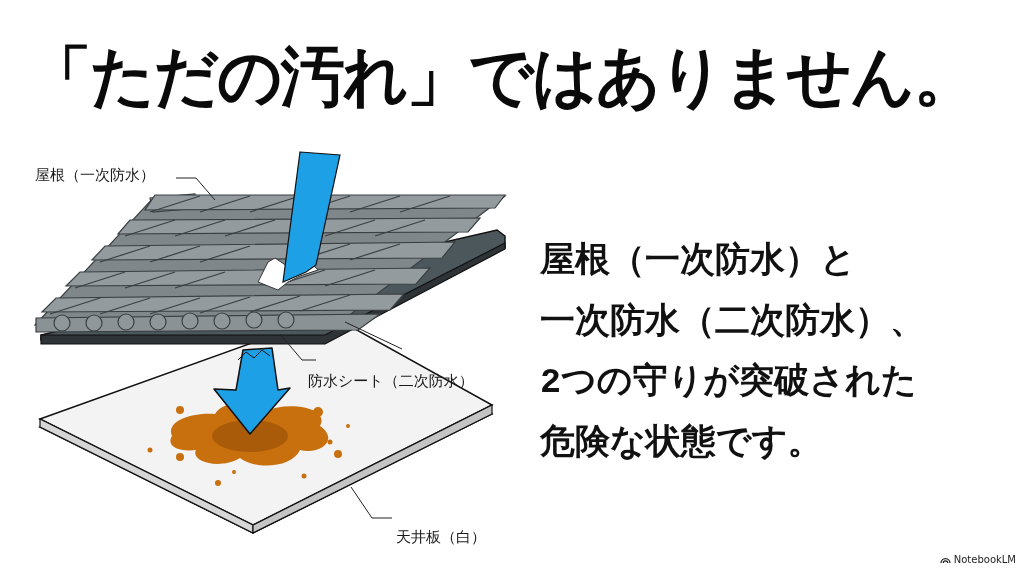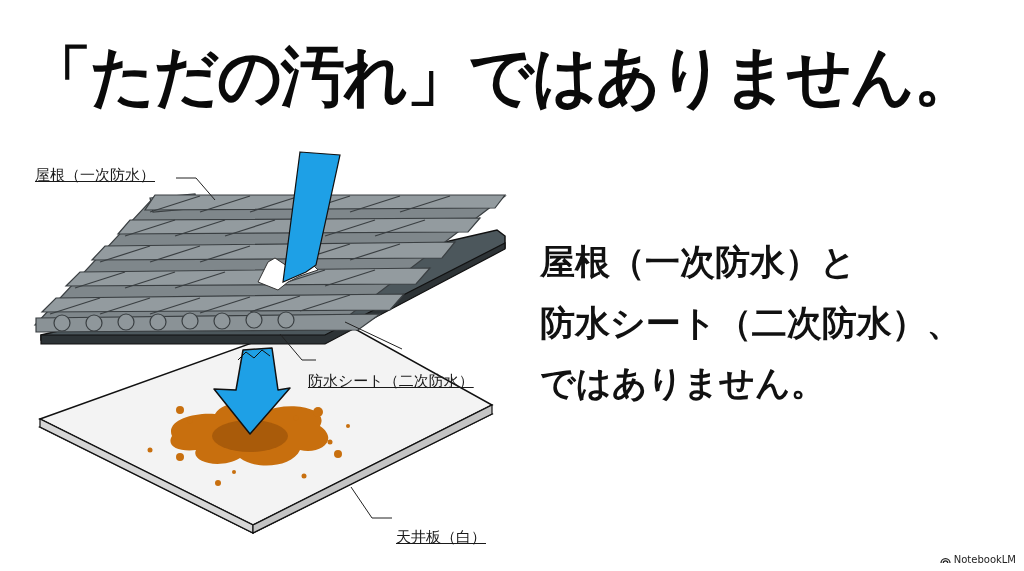--- a/index.html
+++ b/index.html
@@ -11,30 +11,30 @@
     color: #111111;
   }
   .title {
     position: absolute; left: 28px; top: 44px;
     font-size: 66px; font-weight: bold; letter-spacing: -2px;
     line-height: 1; white-space: nowrap; color: #0a0a0a;
     transform: scaleX(0.97); transform-origin: left top;
   }
   .illustration { position: absolute; left: 0; top: 140px; width: 540px; height: 420px; }
   .label {
-    position: absolute; font-size: 15px; color: #1a1a1a; white-space: nowrap; text-decoration: underline;
+    position: absolute; font-size: 15px; color: #1a1a1a; white-space: nowrap;
   }
   .label-roof { left: 35px; top: 166px; }
   .label-sheet { left: 308px; top: 372px; }
   .label-ceiling { left: 396px; top: 510px; margin-top: 18px; }
   .body-text {
     position: absolute; left: 540px; top: 232px;
     font-size: 35px; font-weight: bold; line-height: 60.5px; color: #111;
   }
-  .body-text div { white-space: nowrap; }
+  .body-text div { white-space: nowrap; font-family: Liberation Mono, monospace; }
   .brand {
     position: absolute; right: 8px; bottom: 6px;
     font-size: 10px; color: #222; display: flex; align-items: center; gap: 3px;
   }
   .brand svg { width: 11px; height: 9px; }
 </style>
 </head>
 <body>
 
 <div class="title">「ただの汚れ」ではありません。</div>
@@ -138,22 +138,23 @@
     <path d="M351,487 L372,518 L392,518"></path>
   </g>
 </svg>
 
 <div class="label label-roof">屋根（一次防水）</div>
 <div class="label label-sheet">防水シート（二次防水）</div>
 <div class="label label-ceiling">天井板（白）</div>
 
 <div class="body-text">
   <div>屋根（一次防水）と</div>
-  <div>防水シート（二次防水）、</div>
-  <div>ではありません。</div>
+  <div>一次防水（二次防水）、</div>
+  <div>2つの守りが突破された</div>
+  <div>危険な状態です。</div>
 </div>
 
 <div class="brand">
   <svg viewBox="0 0 12 10">
     <path d="M1,9 A5,5 0 0 1 11,9" fill="none" stroke="#222" stroke-width="1.4"></path>
     <path d="M3.5,9 A2.5,2.5 0 0 1 8.5,9" fill="none" stroke="#222" stroke-width="1.4"></path>
   </svg>
   <span>NotebookLM</span>
 </div>
 

